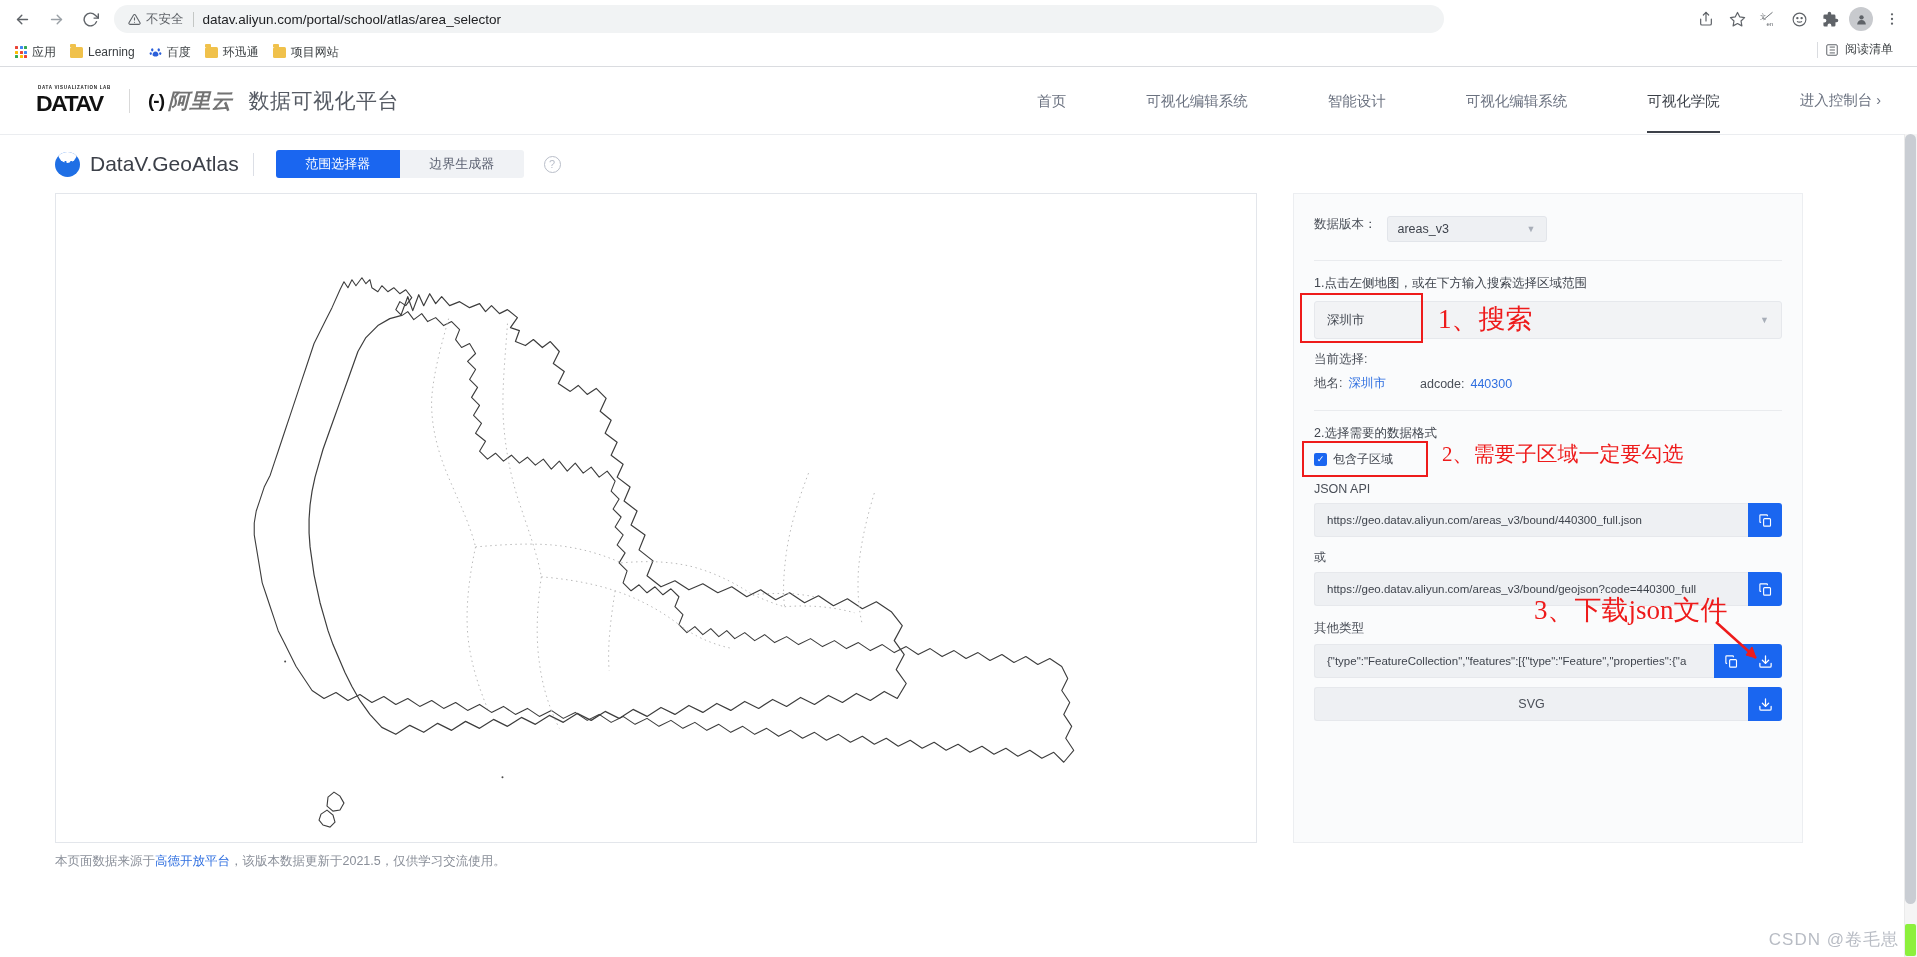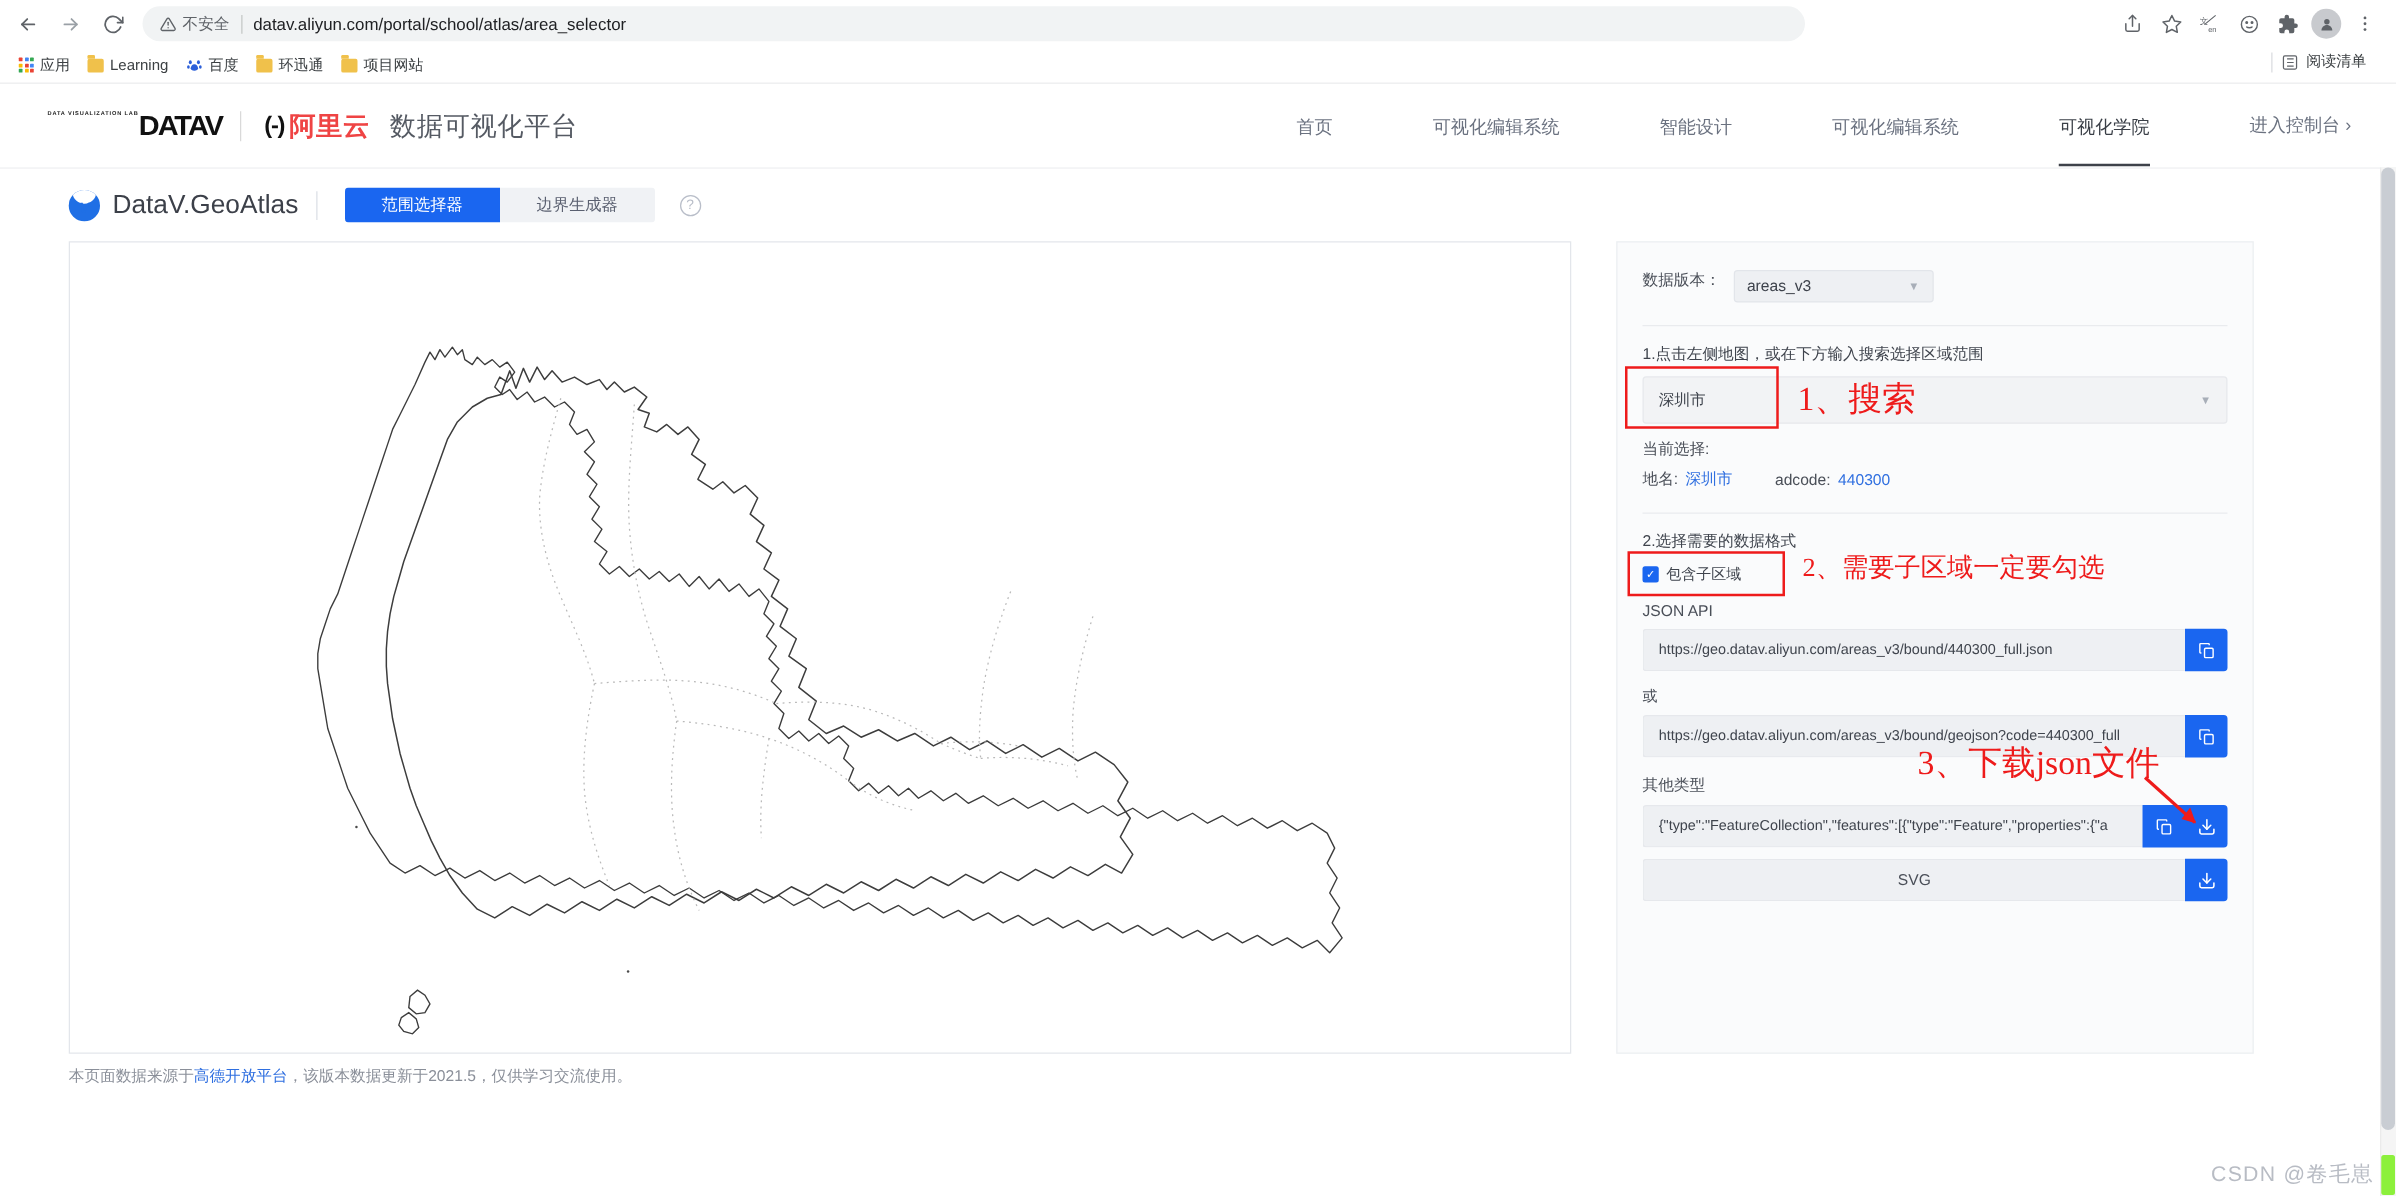--- a/index.html
+++ b/index.html
@@ -89,37 +89,37 @@
   
   .page { position: relative; width: 100%; height: 890px; background: #fff; }
 
   
   .site-header {
     height: 68px; display: flex; align-items: center;
     padding: 0 36px 0 36px; border-bottom: 1px solid #ebedf0;
     background: #fff;
   }
   .brand { display: flex; align-items: center; gap: 0; }
-  .datav-logo { display:flex; flex-direction: row; align-items: flex-start; }
+  .datav-logo { display:flex; flex-direction: column; align-items: flex-start; }
   .datav-sub {
     font-size: 4.5px; letter-spacing: 0.7px; color: #1b1b1b;
     font-weight: 700; margin-bottom: 1px; margin-left: 2px;
     font-family: "Liberation Sans", sans-serif;
   }
   .datav-word {
     font-size: 22px; font-weight: 900; letter-spacing: -1.5px;
     color: #111; font-family: "Liberation Sans", sans-serif;
     transform: scaleX(1.05); transform-origin: left;
   }
   .brand-sep { width:1px; height: 24px; background:#d9d9d9; margin: 0 18px; }
   .aliyun-logo { display:flex; align-items:center; gap:4px; }
   .aliyun-mark {
     font-size: 19px; font-weight: 700; color: #111; letter-spacing: -1px;
   }
-  .aliyun-text { font-size: 21px; font-weight: 700; color: #ef4444; letter-spacing: 0.5px; }
+  .aliyun-text { font-size: 21px; font-weight: 700; color: #737373; letter-spacing: 0.5px; font-style: italic; }
   .platform-title {
     font-size: 21px; color: #555a63; margin-left: 16px; letter-spacing: 0.5px;
   }
   .main-nav { display: flex; align-items: center; margin-left: auto; }
   .nav-link {
     font-size: 14.5px; color: #6b7280; padding: 24px 0 22px 0;
     margin: 0 40px; position: relative; white-space: nowrap;
   }
   .nav-link.active { color: #3a3f47; }
   .nav-link.active::after {

